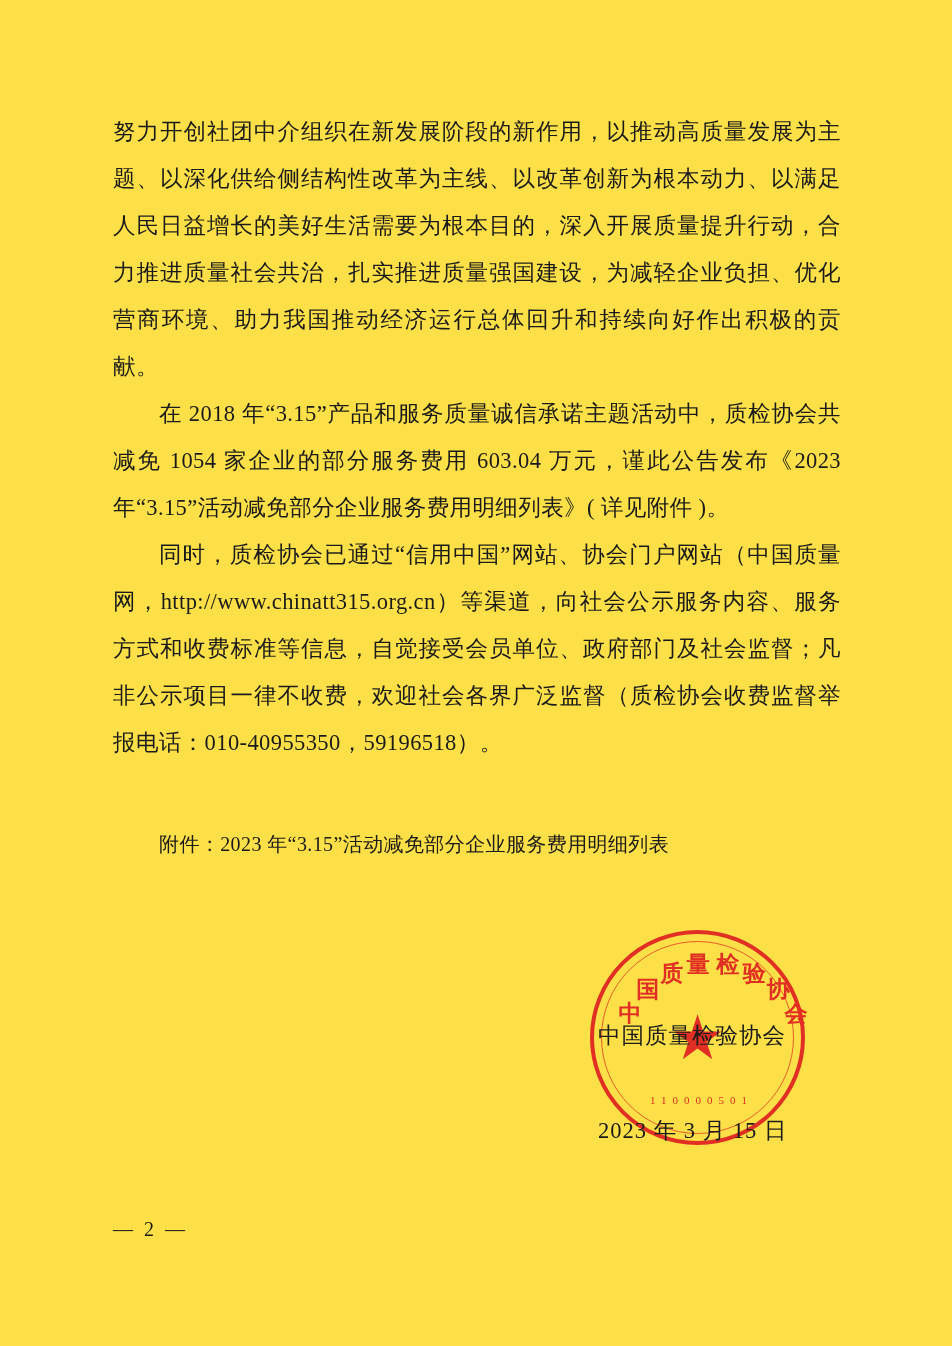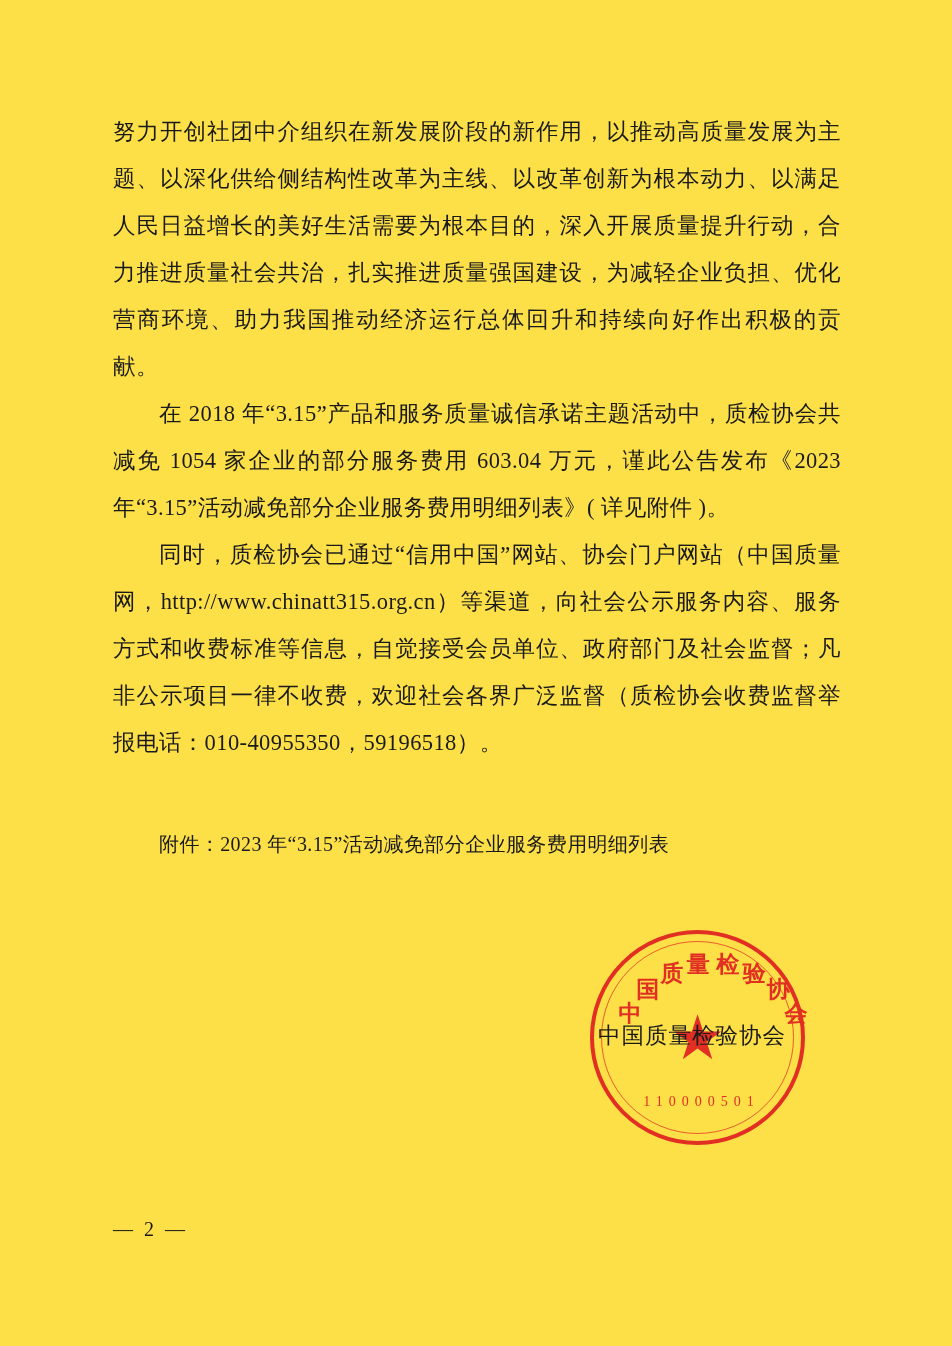--- a/index.html
+++ b/index.html
@@ -103,21 +103,21 @@
     font-weight: bold;
     font-family: "Liberation Serif", serif;
     transform-origin: 0 0;
   }
   .seal-bottom-text {
     position: absolute;
     width: 215px;
     text-align: center;
     top: 160px;
     left: 0;
-    font-size: 14px;
+    font-size: 11px;
     color: #e02020;
     letter-spacing: 6px;
   }
   .org-name {
     position: absolute;
     left: 18px;
     top: 100px;
     font-size: 22.5px;
     letter-spacing: 1px;
     color: #1a1a1a;
@@ -163,17 +163,18 @@
         <span style="transform: rotate(-9deg) translate(0,-94px) rotate(9deg);">量</span>
         <span style="transform: rotate(9deg) translate(0,-94px) rotate(-9deg);">检</span>
         <span style="transform: rotate(26deg) translate(0,-94px) rotate(-26deg);">验</span>
         <span style="transform: rotate(44deg) translate(0,-94px) rotate(-44deg);">协</span>
         <span style="transform: rotate(62deg) translate(0,-94px) rotate(-62deg);">会</span>
       </div>
       <div class="seal-star">★</div>
       <div class="seal-bottom-text">110000501</div>
     </div>
     <div class="org-name">中国质量检验协会</div>
+    <div class="seal-date">2023 年 3 月 15 日</div>
   </div>
 
   <div class="page-number">— 2 —</div>
 
 </div>
 
 </body></html>

